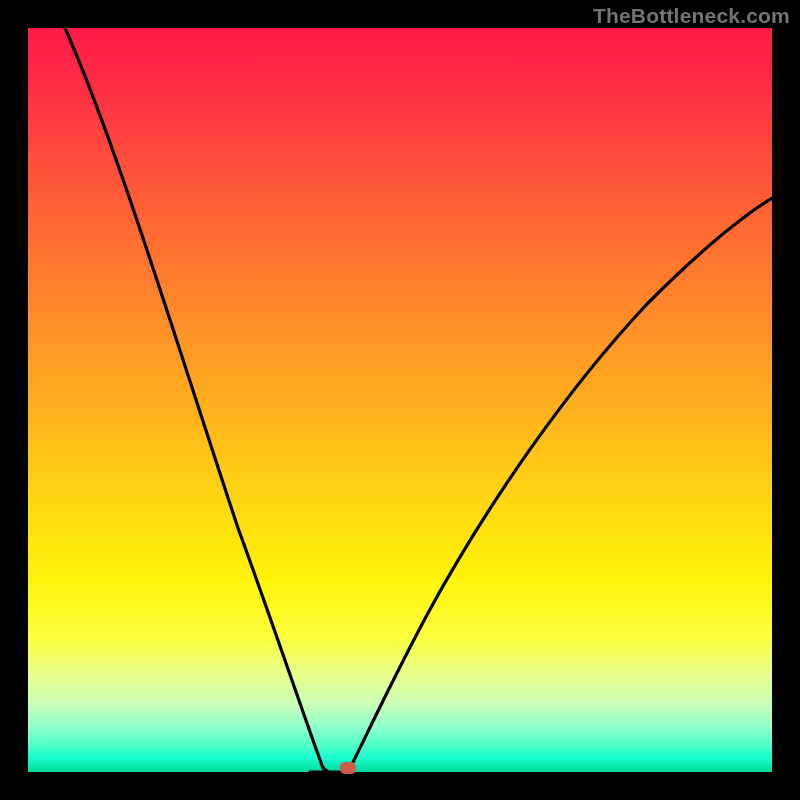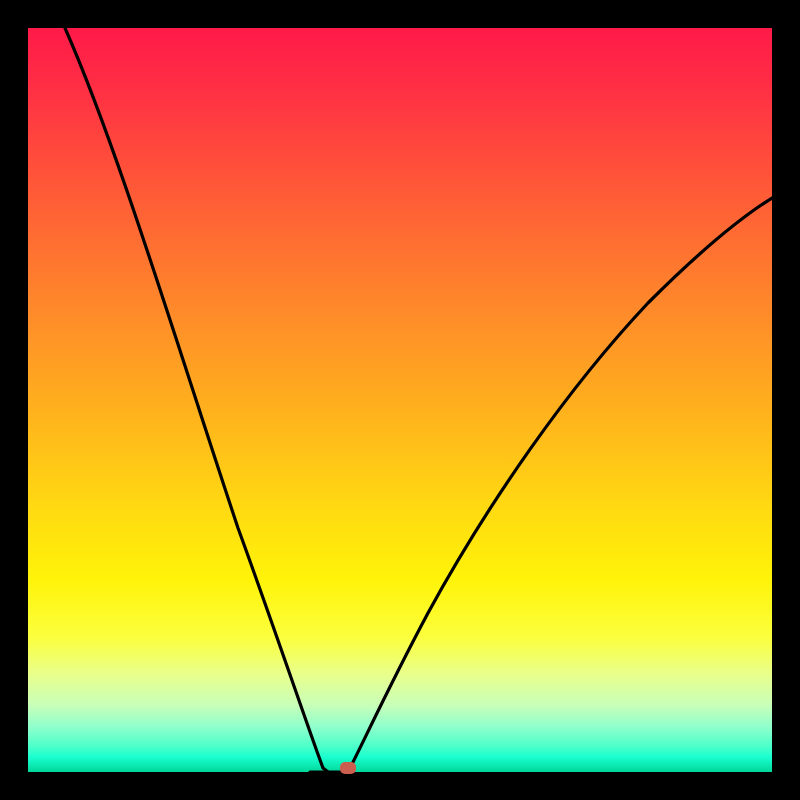--- a/index.html
+++ b/index.html
@@ -69,20 +69,21 @@
     border-radius: 5px;
     background: #cb5e4e;
     transform: translate(-50%, -50%);
     z-index: 20;
   }
 </style>
 </head>
 <body>
 
 <div class="container">
+  <div class="watermark">TheBottleneck.com</div>
 
   <div class="plot-area">
     <div class="gradient-bg"></div>
 
     <svg class="curve" viewBox="0 0 744 744" preserveAspectRatio="none">
       <path d="M 37 0
                C 90 120, 150 320, 210 500
                C 250 610, 280 700, 295 740
                L 300 744" stroke="#000" stroke-width="3.2" fill="none" stroke-linecap="round"></path>
       <path d="M 282 744 L 320 744" stroke="#000" stroke-width="3.2" fill="none" stroke-linecap="round"></path>

